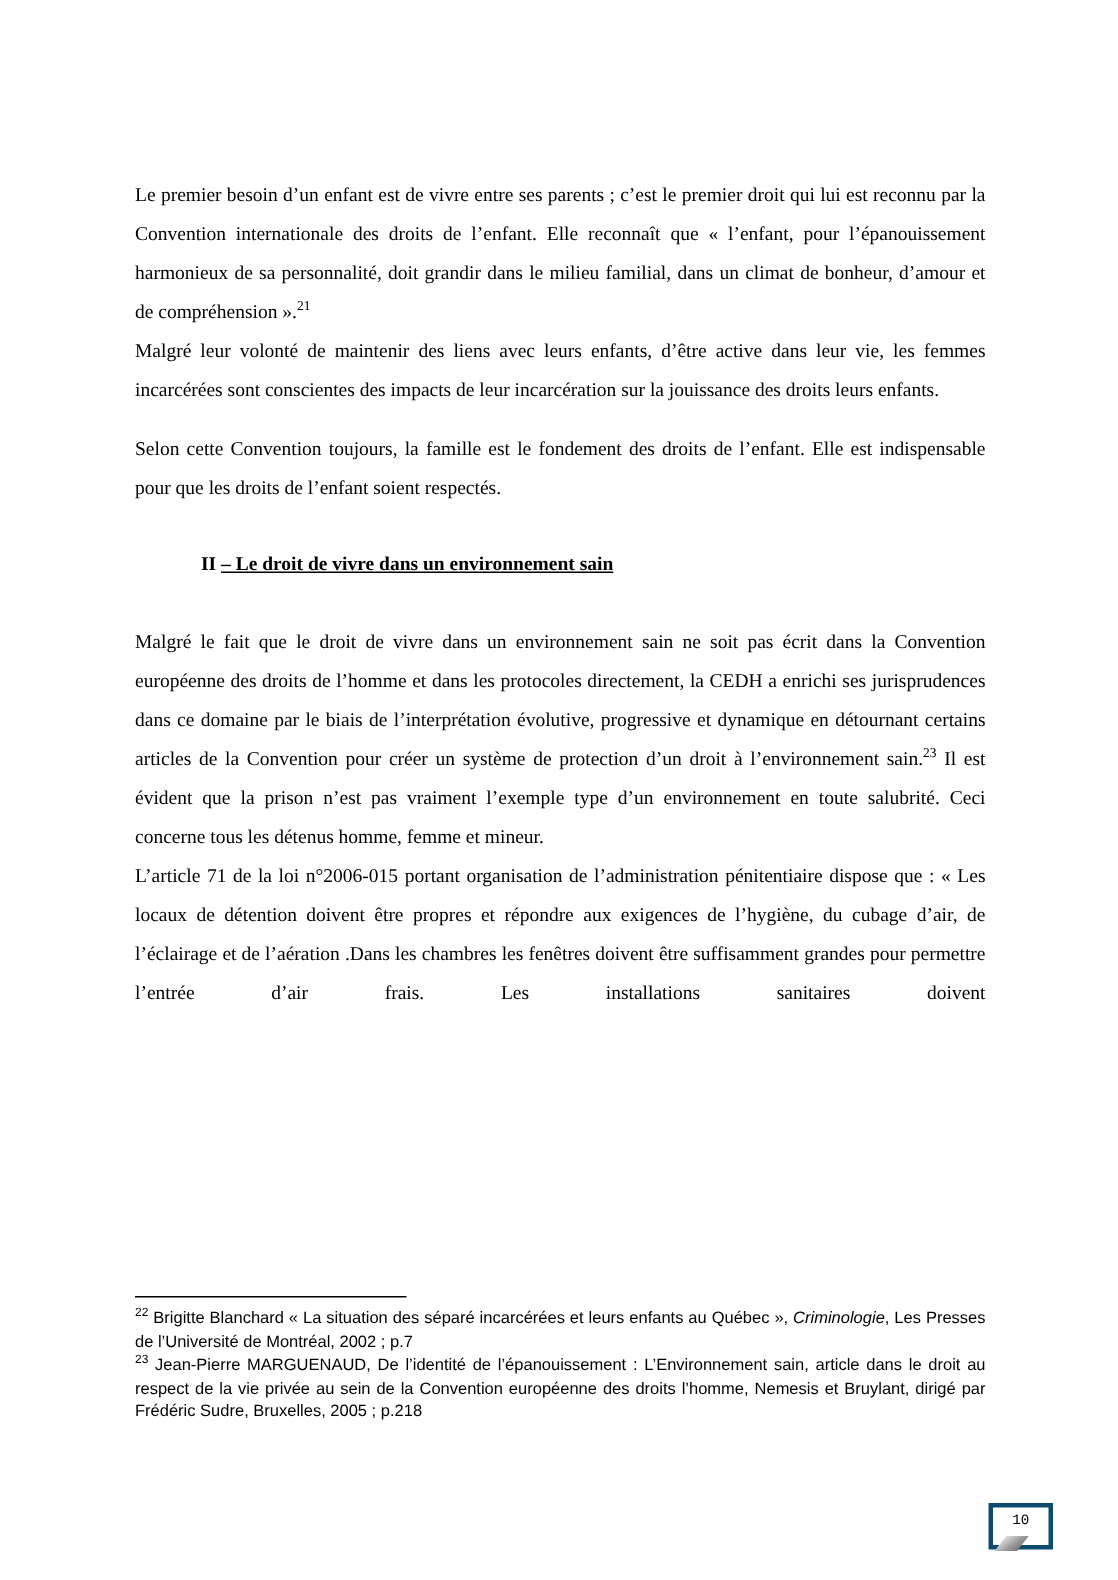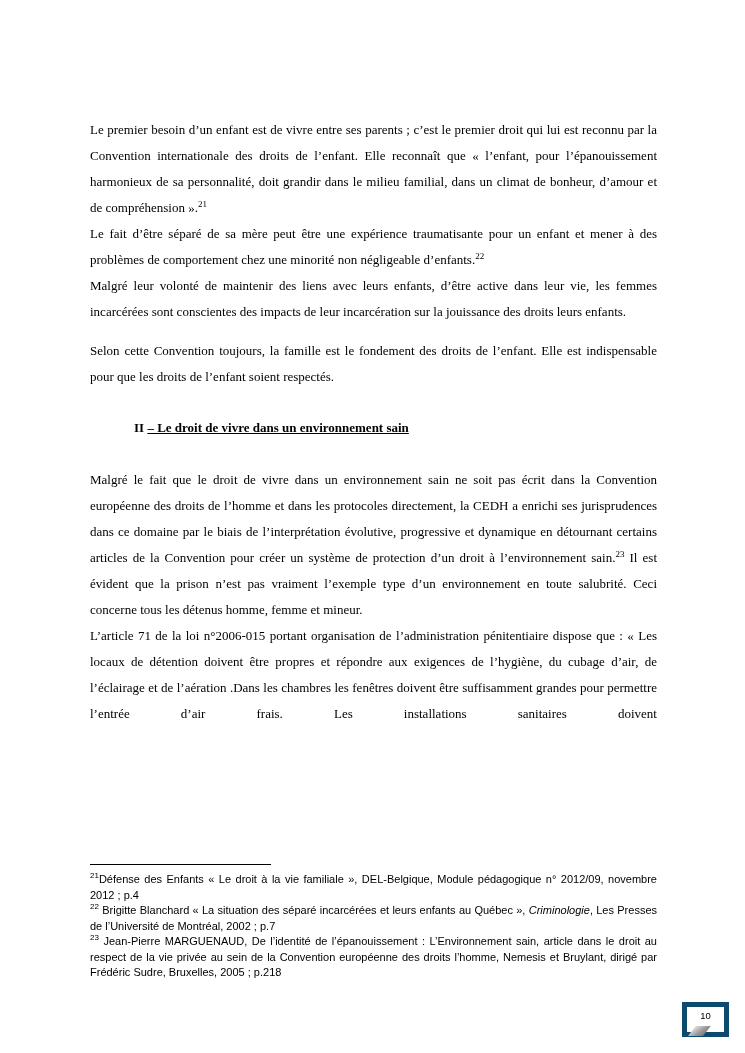--- a/index.html
+++ b/index.html
@@ -71,27 +71,27 @@
   }
   .fn sup {
     font-size: 8px;
     line-height: 0;
     vertical-align: super;
   }
   .fn em {
   }
   .pagenum-box {
     position: absolute;
-    left: 682px;
+    left: 659px;
     top: 970px;
     width: 37px;
     height: 25px;
-    border: 5px solid #0c4a6e;
+    border: 3px solid #0c4a6e;
     background: #ffffff;
-    font-family: Liberation Sans, sans-serif;
+    font-family: Liberation Mono, monospace;
   }
   .pagenum-box .num {
     position: absolute;
     top: 3px;
     left: 0;
     right: 0;
     text-align: center;
     font-size: 9.5px;
     color: #000000;
   }
@@ -108,40 +108,38 @@
 </style>
 </head>
 <body>
 
 <div class="page">
 
   <div class="content">
 
     <p class="body"><span>Le premier besoin d’un enfant est de vivre entre ses parents ; c’est le premier droit qui lui est reconnu par la Convention internationale des droits de l’enfant. Elle reconnaît que « l’enfant, pour l’épanouissement harmonieux de sa personnalité, doit grandir dans le milieu familial, dans un climat de bonheur, d’amour et de compréhension ».</span><sup class="ref">21</sup></p>
 
-    <p class="body"><span>Le fait d’être séparé de sa mère peut être une expérience traumatisante pour un enfant et mener à des problèmes de comportement chez une minorité non négligeable d’enfants.</span><sup class="ref">22</sup></p>
 
 
     <p class="body"><span>Malgré leur volonté de maintenir des liens avec leurs enfants, d’être active dans leur vie, les femmes incarcérées sont conscientes des impacts de leur incarcération sur la jouissance des droits leurs enfants.</span></p>
 
     <p class="body gap-before"><span>Selon cette Convention toujours, la famille est le fondement des droits de l’enfant. Elle est indispensable pour que les droits de l’enfant soient respectés.</span></p>
 
     <h2 class="heading"><span>II </span><span class="u">– Le droit de vivre dans un environnement sain</span></h2>
 
     <p class="body"><span>Malgré le fait que le droit de vivre dans un environnement sain ne soit pas écrit dans la Convention européenne des droits de l’homme et dans les protocoles directement, la CEDH a enrichi ses jurisprudences dans ce domaine par le biais de l’interprétation évolutive, progressive et dynamique en détournant certains articles de la Convention pour créer un système de protection d’un droit à l’environnement sain.</span><sup class="ref">23</sup><span> Il est évident que la prison n’est pas vraiment l’exemple type d’un environnement en toute salubrité. Ceci concerne tous les détenus homme, femme et mineur.</span></p>
 
     <p class="body cont"><span>L’article 71 de la loi n°2006-015 portant organisation de l’administration pénitentiaire dispose que : « Les locaux de détention doivent être propres et répondre aux exigences de l’hygiène, du cubage d’air, de l’éclairage et de l’aération .Dans les chambres les fenêtres doivent être suffisamment grandes pour permettre l’entrée d’air frais. Les installations sanitaires doivent</span></p>
 
   </div>
 
   <div class="footnotes">
 
     <div class="fn-sep"></div>
 
-    <p class="fn"><sup>21</sup><span>Défense des Enfants « Le droit à la vie familiale », DEL-Belgique, Module pédagogique n° 2012/09, novembre 2012 ; p.4</span></p>
 
     <p class="fn"><sup>22</sup><span> Brigitte Blanchard « La situation des séparé incarcérées et leurs enfants au Québec », </span><em>Criminologie</em><span>, Les Presses de l’Université de Montréal, 2002 ; p.7</span></p>
 
     <p class="fn"><sup>23</sup><span> Jean-Pierre MARGUENAUD, De l’identité de l’épanouissement : L’Environnement sain, article dans le droit au respect de la vie privée au sein de la Convention européenne des droits l’homme, Nemesis et Bruylant, dirigé par Frédéric Sudre, Bruxelles, 2005 ; p.218</span></p>
 
   </div>
 
   <div class="pagenum-box">
     <div class="fold"></div>
     <span class="num">10</span>

